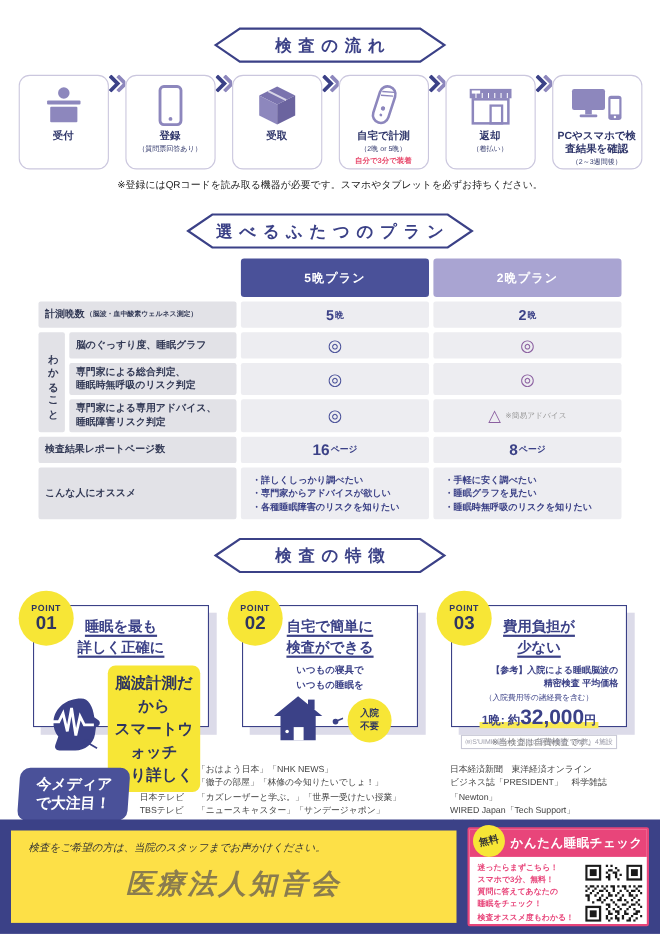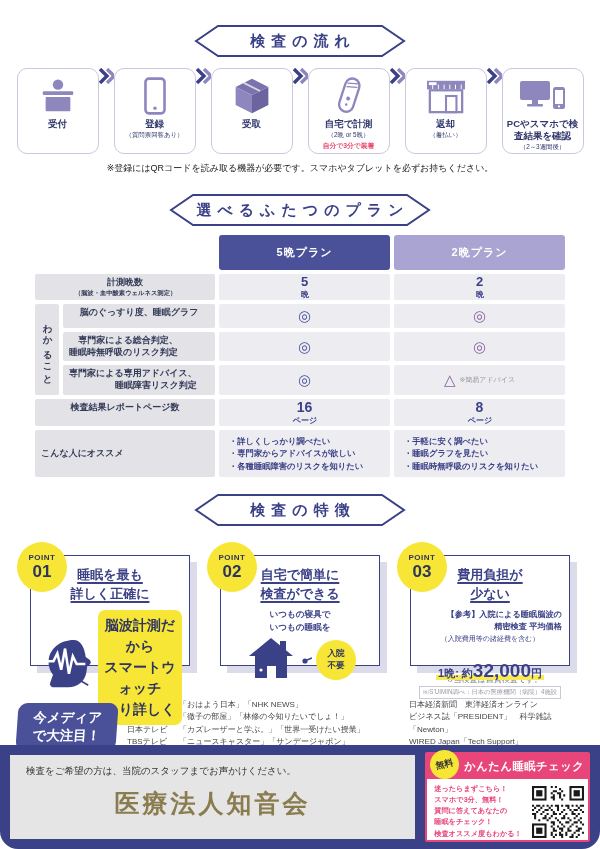--- a/index.html
+++ b/index.html
@@ -2,21 +2,21 @@
 <html lang="ja" style="--navy: #3b4187; --indigo: #4a5199; --lavender: #a9a4d2; --icon-purple: #8d87bd; --cell-gray: #ededf1; --label-gray: #e2e2e7; --yellow: #f7e636; --red: #e8486b; --pink: #e8457a; --olive: #8a7c4e; --mark-purple: #8b5fa0; --shadow-lavender: #dcdbe9;"><head>
 <meta charset="utf-8">
 <style>
   :root{
     --navy:#3b4187; --indigo:#4a5199; --lavender:#a9a4d2; --icon-purple:#8d87bd;
     --cell-gray:#ededf1; --label-gray:#e2e2e7; --yellow:#f7e636; --red:#e8486b;
     --pink:#e8457a; --olive:#8a7c4e; --mark-purple:#8b5fa0; --shadow-lavender:#dcdbe9;
   }
   *{margin:0;padding:0;box-sizing:border-box;}
   body{font-family:"Liberation Sans","DejaVu Sans",sans-serif;background:#fff;}
-  .page{position:relative;width:600px;height:849px;background:#fff;overflow:hidden;margin:0 auto;border-radius:18px;}
+  .page{position:relative;width:600px;height:849px;background:#fff;overflow:hidden;margin:0 auto;}
 
   
   .banner{position:relative;display:flex;justify-content:center;margin:0 auto;}
   .banner-text{position:absolute;inset:0;display:flex;align-items:center;justify-content:center;
     font-weight:bold;font-size:15px;letter-spacing:6px;color:var(--navy);padding-left:6px;}
 
   
   .flow-row{display:flex;align-items:flex-start;justify-content:center;margin-top:10px;}
   .flow-card{width:82px;height:86px;border:1px solid #cbc7de;border-radius:10px;background:#fff;
     display:flex;flex-direction:column;align-items:center;padding-top:6px;}
@@ -42,46 +42,46 @@
   .num{font-size:13px;font-weight:bold;} .unit{font-size:8px;font-weight:bold;margin-left:1px;}
   .mark1{color:var(--indigo);font-size:15px;font-weight:bold;}
   .mark2{color:var(--mark-purple);font-size:15px;font-weight:bold;}
   .mark-note{font-size:7px;color:#999;margin-left:4px;font-weight:normal;}
   .tgroup{display:flex;gap:4px;margin-top:4px;align-items:stretch;}
   .tgroup-label{width:24px;background:var(--label-gray);border-radius:2px;display:flex;align-items:center;justify-content:center;
     writing-mode:vertical-rl;text-orientation:upright;font-size:9.5px;font-weight:bold;color:#333a56;letter-spacing:2px;}
   .tgroup-rows{flex:1;display:flex;flex-direction:column;gap:4px;}
   .tgroup-rows .trow{margin-top:0;}
   .tgroup-rows .tlabel{width:152px;}
-  .row-h24 .tcell,.row-h24 .tlabel{min-height:24px;flex-direction:column;}
+  .row-h24 .tcell,.row-h24 .tlabel{min-height:24px;}
   .row-h28 .tcell,.row-h28 .tlabel{min-height:28px;}
   .bullets{font-size:8.3px;font-weight:bold;color:var(--navy);line-height:1.5;white-space:pre-line;
     justify-content:flex-start;padding:5px 10px;text-align:left;}
-  .pre{white-space:pre-line;text-align:right;}
+  .pre{white-space:pre-line;}
 
   
   .points{width:540px;margin:28px auto 0;display:flex;justify-content:space-between;}
   .point-card{position:relative;width:160px;height:111px;background:#fff;border:1px solid var(--navy);
     box-shadow:7px 7px 0 var(--shadow-lavender);padding:10px 7px 6px;}
   .point-badge{position:absolute;top:-14px;left:-14px;width:50px;height:50px;border-radius:50%;background:var(--yellow);
     display:flex;flex-direction:column;align-items:center;justify-content:center;z-index:2;line-height:1;}
   .point-badge .pb-top{font-size:8px;font-weight:bold;color:#2e355f;letter-spacing:.5px;}
   .point-badge .pb-num{font-size:17px;font-weight:bold;color:#2e355f;margin-top:1px;}
   .point-title{text-align:center;font-size:13px;font-weight:bold;color:var(--navy);line-height:1.45;
     white-space:pre-line;text-decoration:underline;text-underline-offset:3px;text-decoration-thickness:1.5px;}
   .p1-row{display:flex;align-items:center;justify-content:center;gap:2px;margin-top:6px;}
   .callout{background:var(--yellow);border-radius:7px;padding:5px 5px;font-size:14px;font-weight:bold;
     color:#2e355f;text-align:center;line-height:1.5;white-space:pre-line;}
   .p2-sub{text-align:center;font-size:8.6px;font-weight:bold;color:var(--navy);line-height:1.5;white-space:pre-line;margin-top:4px;}
   .p2-row{display:flex;align-items:center;justify-content:center;gap:4px;margin-top:2px;}
   .p2-circle{width:40px;height:40px;border-radius:50%;background:var(--yellow);display:flex;align-items:center;justify-content:center;
     font-size:8.6px;font-weight:bold;color:#2e355f;text-align:center;line-height:1.35;white-space:pre-line;flex-shrink:0;}
   .p3-ref{text-align:right;font-size:8.2px;font-weight:bold;color:var(--navy);line-height:1.45;white-space:pre-line;margin-top:5px;}
   .p3-ref-sub{text-align:center;font-size:7px;color:var(--navy);margin-top:1px;}
-  .p3-price{text-align:center;margin-top:16px;color:var(--navy);}
+  .p3-price{text-align:center;margin-top:3px;color:var(--navy);}
   .p3-price .hl{background:linear-gradient(to top,#f9ea52 32%,transparent 32%);padding:0 2px;}
   .p3-price .pp{font-size:11px;font-weight:bold;}
   .p3-price .pv{font-size:19px;font-weight:bold;letter-spacing:0;}
   .p3-price .pu{font-size:11px;font-weight:bold;}
   .p3-src{margin:4px auto 0;width:fit-content;border:1px solid #c9c9d6;color:#9a9aa8;font-size:6.3px;padding:1px 3px;}
   .features-note{width:540px;margin:8px auto 0;text-align:right;font-size:8px;color:#777;padding-right:28px;}
 
   
   .media{width:578px;margin:14px auto 0;display:flex;gap:10px;padding-left:6px;}
   .media-badge{width:100px;height:48px;background:var(--indigo);border-radius:9px;color:#fff;font-weight:bold;font-size:13.5px;
@@ -90,21 +90,21 @@
   .media-col{font-size:8px;color:#444;line-height:1.55;}
   .media-tv{width:272px;}
   .media-tv .mrow{display:flex;}
   .media-tv .mname{width:52px;flex-shrink:0;}
   .media-print{flex:1;}
   .media-last{display:flex;justify-content:space-between;}
 
   
   .footer{position:absolute;bottom:0;left:0;width:600px;height:104px;background:var(--navy);
     display:flex;align-items:center;gap:10px;padding:0 10px;}
-  .cta-box{width:408px;height:84px;background:#e5e5e5;padding:10px 16px 8px;}
+  .cta-box{width:408px;height:84px;background:#fde047;padding:10px 16px 8px;font-style:italic;}
   .cta-text{font-size:9.5px;color:#333;}
   .clinic-name{text-align:center;font-size:25px;font-weight:bold;color:var(--olive);letter-spacing:3px;margin-top:9px;}
   .check-box{width:166px;height:90px;background:#fff;border:2px solid var(--pink);display:flex;flex-direction:column;border-radius:2px;}
   .check-head{background:var(--pink);height:25px;display:flex;align-items:center;gap:5px;padding:0 3px;flex-shrink:0;}
   .free-badge{width:29px;height:29px;border-radius:50%;background:var(--yellow);display:flex;align-items:center;justify-content:center;
     font-size:9px;font-weight:bold;color:#333;transform:rotate(-12deg);margin-top:-4px;flex-shrink:0;}
   .check-title{color:#fff;font-weight:bold;font-size:11.3px;letter-spacing:.5px;}
   .check-body{display:flex;gap:3px;padding:4px 4px 4px 7px;align-items:flex-start;}
   .check-lines{flex:1;font-size:7.2px;font-weight:bold;color:var(--pink);line-height:1.55;white-space:pre-line;}
   .qr{flex-shrink:0;margin-top:3px;}

